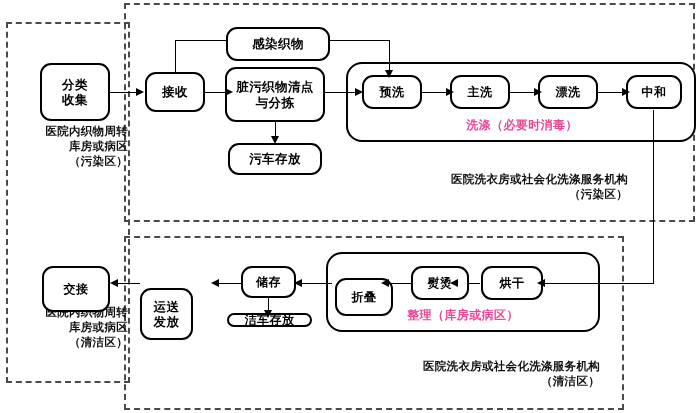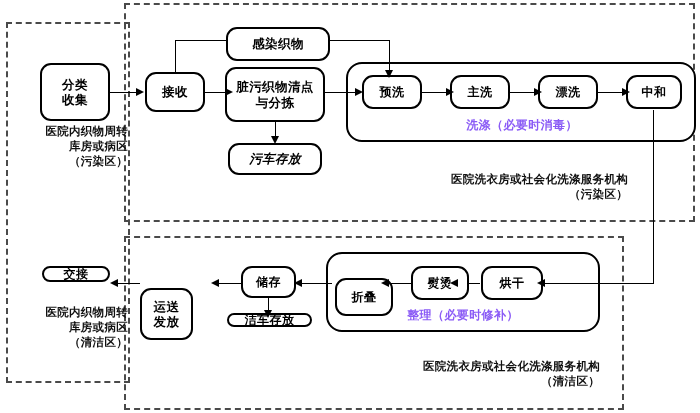--- a/index.html
+++ b/index.html
@@ -62,21 +62,21 @@
     border: 2.4px solid #000000;
     border-radius: 16px;
     background: #ffffff;
     z-index: 2;
   }
   .group-label {
     position: absolute;
     text-align: center;
     font-weight: bold;
     font-size: 12px;
-    color: #8b5cf6;
+    color: #ec4899;
     letter-spacing: 0.4px;
     z-index: 4;
   }
   
   .h-line {
     position: absolute;
     height: 0;
     border-top: 1.6px solid #000000;
     z-index: 3;
   }
@@ -130,21 +130,21 @@
 库房或病区
 （清洁区）</div>
 
   <div class="zone-caption" style="left:330px; top:359px; width:270px;">医院洗衣房或社会化洗涤服务机构
 （清洁区）</div>
 
   <div class="group" style="left:346px; top:62px; width:350px; height:80px;"></div>
   <div class="group-label" style="left:382px; top:117px; width:280px;">洗涤（必要时消毒）</div>
 
   <div class="group" style="left:326px; top:252px; width:274px; height:80px;"></div>
-  <div class="group-label" style="left:330px; top:307px; width:266px;">整理（必要时修补）</div>
+  <div class="group-label" style="left:330px; top:307px; width:266px;">整理（库房或病区）</div>
 
   <div class="h-line" style="left:110px; top:92px; width:28px;"></div>
   <div class="arrow right" style="left:136px; top:87.5px;"></div>
 
   <div class="v-line" style="left:175px; top:40px; height:38px;"></div>
   <div class="h-line" style="left:175px; top:40px; width:52px;"></div>
 
   <div class="h-line" style="left:205px; top:92px; width:22px;"></div>
   <div class="arrow right" style="left:225px; top:87.5px;"></div>
 
@@ -193,21 +193,21 @@
   <div class="node" style="left:40px; top:63px; width:70px; height:58px;">分类
 收集</div>
 
   <div class="node" style="left:145px; top:72px; width:60px; height:40px;">接收</div>
 
   <div class="node" style="left:225px; top:67px; width:100px; height:55px;">脏污织物清点
 与分拣</div>
 
   <div class="node" style="left:226px; top:27px; width:104px; height:34px;">感染织物</div>
 
-  <div class="node" style="left:228px; top:143px; width:94px; height:32px;font-style:italic;">污车存放</div>
+  <div class="node" style="left:228px; top:143px; width:94px; height:32px;">污车存放</div>
 
   <div class="node small" style="left:362px; top:75px; width:60px; height:34px;">预洗</div>
 
   <div class="node small" style="left:450px; top:75px; width:60px; height:34px;">主洗</div>
 
   <div class="node small" style="left:538px; top:75px; width:60px; height:34px;">漂洗</div>
 
   <div class="node small" style="left:626px; top:75px; width:56px; height:34px;">中和</div>
 
   <div class="node small" style="left:481px; top:266px; width:62px; height:34px;">烘干</div>
@@ -216,15 +216,15 @@
 
   <div class="node small" style="left:335px; top:278px; width:58px; height:38px;">折叠</div>
 
   <div class="node small" style="left:241px; top:266px; width:55px; height:32px;">储存</div>
 
   <div class="node small" style="left:227px; top:313px; width:85px; height:14px;">洁车存放</div>
 
   <div class="node" style="left:140px; top:257px; width:53px; height:52px;margin-top:31px;">运送
 发放</div>
 
-  <div class="node small" style="left:42px; top:266px; width:68px; height:16px;">交接</div>
+  <div class="node small" style="left:42px; top:266px; width:68px; height:46px;">交接</div>
 
 </div>
 
 </body></html>

